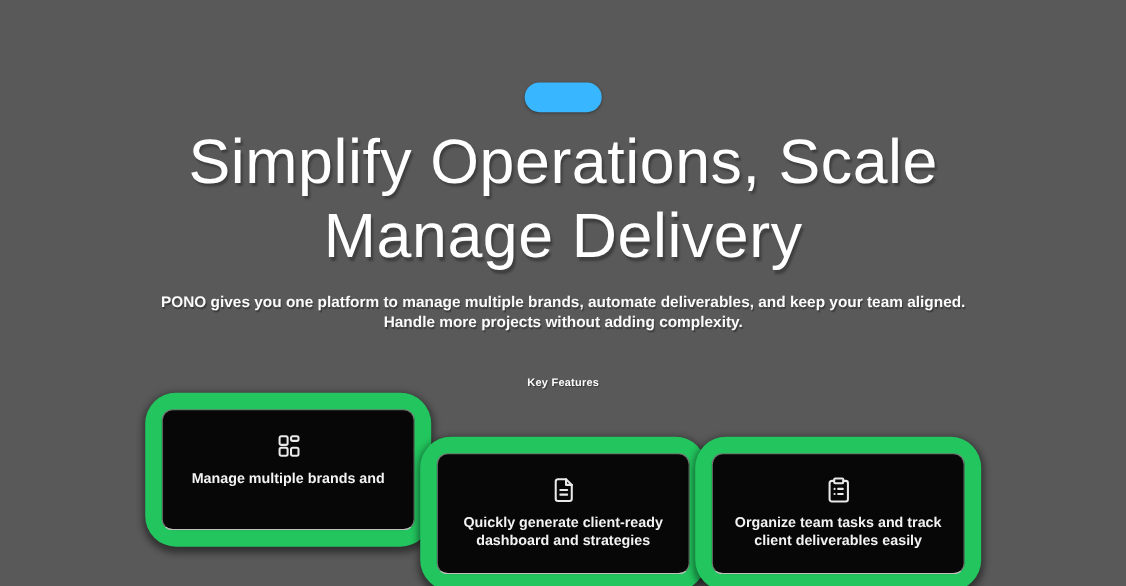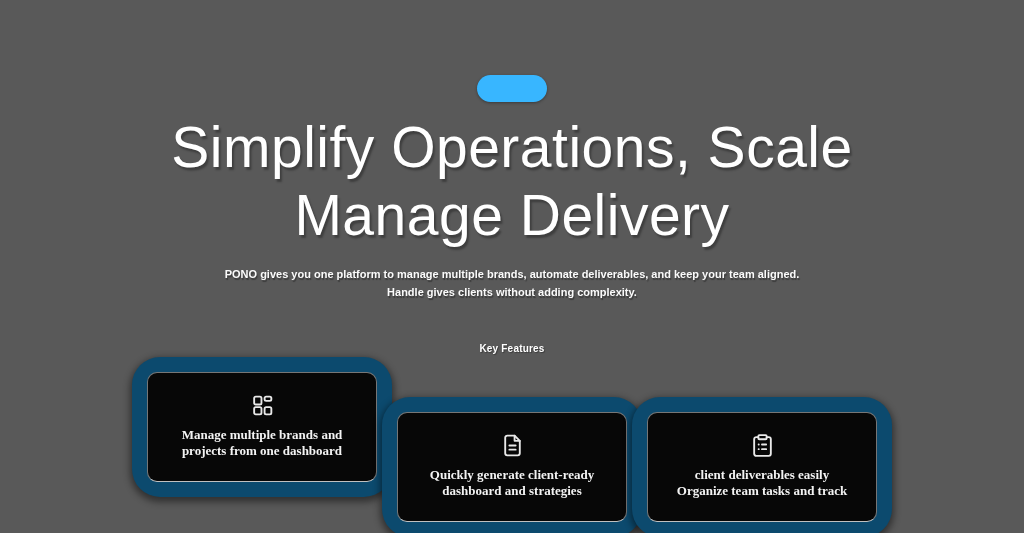--- a/index.html
+++ b/index.html
@@ -33,21 +33,21 @@
     font-size: 57px;
     line-height: 68px;
     font-weight: 500;
     color: #ffffff;
     letter-spacing: 0.5px;
     text-shadow: 2px 3px 2px rgba(0,0,0,0.30);
   }
   .headline .h-line { display: block; }
   .subtitle {
     margin: 16px auto 0 auto;
-    font-size: 11px;
+    font-size: 14px;
     line-height: 18px;
     font-weight: 600;
     color: #fbfbfb;
     text-shadow: 1px 2px 1px rgba(0,0,0,0.35);
   }
   .subtitle .s-line { display: block; }
   .kf-label {
     margin: 42px auto 0 auto;
     font-size: 10px;
     line-height: 12px;
@@ -56,25 +56,24 @@
     letter-spacing: 0.2px;
     text-shadow: 1px 1px 1px rgba(0,0,0,0.35);
   }
   .cards-row {
     margin-top: 2px;
     display: flex;
     justify-content: center;
     align-items: flex-start;
   }
   .card-blob {
-    background: #0c4a6e;
+    background: #22c55e;
     border-radius: 28px;
     padding: 15px;
     box-shadow: 0 3px 7px 2px rgba(0,0,0,0.45);
-    font-family: Liberation Serif, serif;
   }
   .card-blob + .card-blob {
     margin-left: -10px;
     margin-top: 40px;
   }
   .card {
     width: 230px;
     height: 110px;
     box-sizing: border-box;
     background: #070707;
@@ -117,40 +116,39 @@
 
     <div class="badge-pill"></div>
 
     <h1 class="headline" style="margin-top:11px;text-align:center;">
       <span class="h-line">Simplify Operations, Scale</span>
       <span class="h-line">Manage Delivery</span>
     </h1>
 
     <p class="subtitle">
       <span class="s-line">PONO gives you one platform to manage multiple brands, automate deliverables, and keep your team aligned.</span>
-      <span class="s-line">Handle gives clients without adding complexity.</span>
+      <span class="s-line">Handle more projects without adding complexity.</span>
     </p>
 
     <div class="kf-label">Key Features</div>
 
     <div class="cards-row">
 
       <div class="card-blob">
         <div class="card">
           <span class="card-icon">
             <svg viewBox="0 0 24 24">
               <rect x="4" y="3.5" width="7" height="7.5" rx="1.5"></rect>
               <rect x="4" y="13.5" width="7" height="7" rx="1.5"></rect>
               <rect x="14" y="3.5" width="6.5" height="4" rx="1.5"></rect>
               <rect x="14" y="13.5" width="6.5" height="7" rx="1.5"></rect>
             </svg>
           </span>
           <div class="card-text">
             <span class="c-line">Manage multiple brands and</span>
-            <span class="c-line">projects from one dashboard</span>
           </div>
         </div>
       </div>
 
       <div class="card-blob">
         <div class="card">
           <span class="card-icon">
             <svg viewBox="0 0 24 24">
               <path d="M14 2.5H7a2 2 0 0 0-2 2v15a2 2 0 0 0 2 2h10a2 2 0 0 0 2-2V7.5z"></path>
               <path d="M14 2.5v5h5"></path>
@@ -171,21 +169,21 @@
             <svg viewBox="0 0 24 24">
               <rect x="8" y="2" width="8" height="4" rx="1"></rect>
               <path d="M16 4h2a2 2 0 0 1 2 2v14a2 2 0 0 1-2 2H6a2 2 0 0 1-2-2V6a2 2 0 0 1 2-2h2"></path>
               <line x1="11.5" y1="11" x2="15.5" y2="11"></line>
               <line x1="11.5" y1="15.5" x2="15.5" y2="15.5"></line>
               <line x1="8.3" y1="11" x2="8.4" y2="11"></line>
               <line x1="8.3" y1="15.5" x2="8.4" y2="15.5"></line>
             </svg>
           </span>
           <div class="card-text">
+            <span class="c-line">Organize team tasks and track</span>
             <span class="c-line">client deliverables easily</span>
-            <span class="c-line">Organize team tasks and track</span>
           </div>
         </div>
       </div>
 
     </div>
   </div>
 </div>
 
 </body></html>

